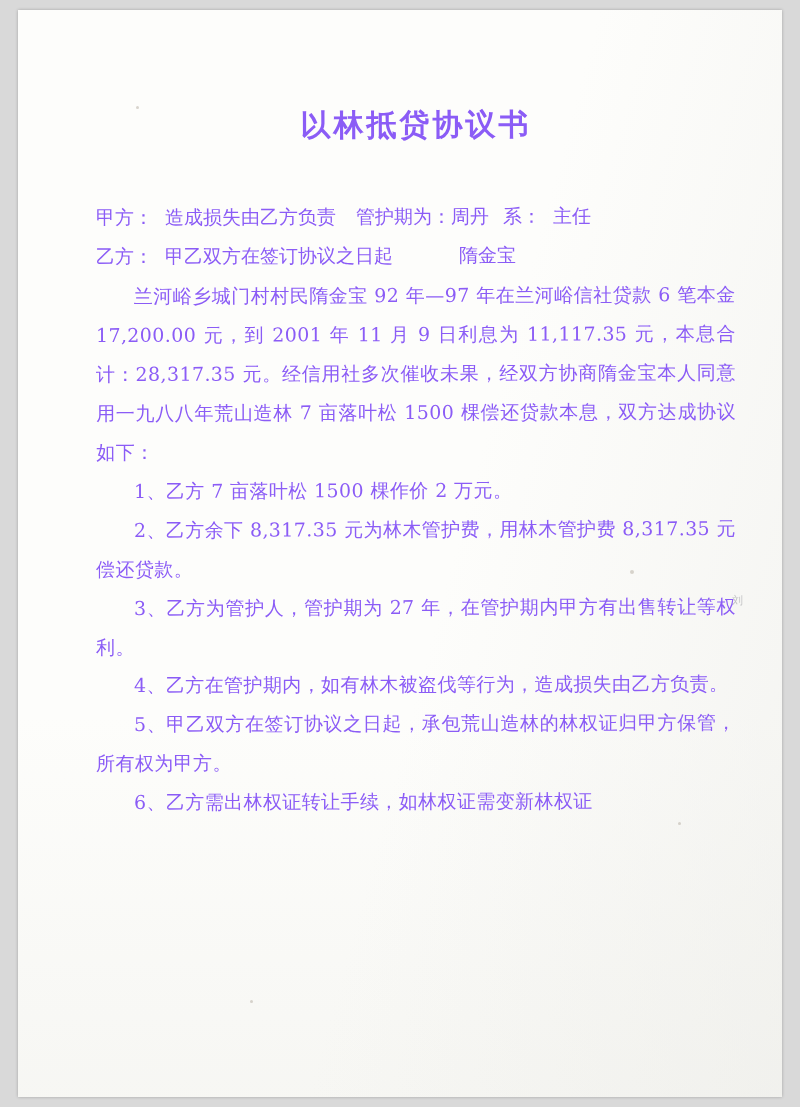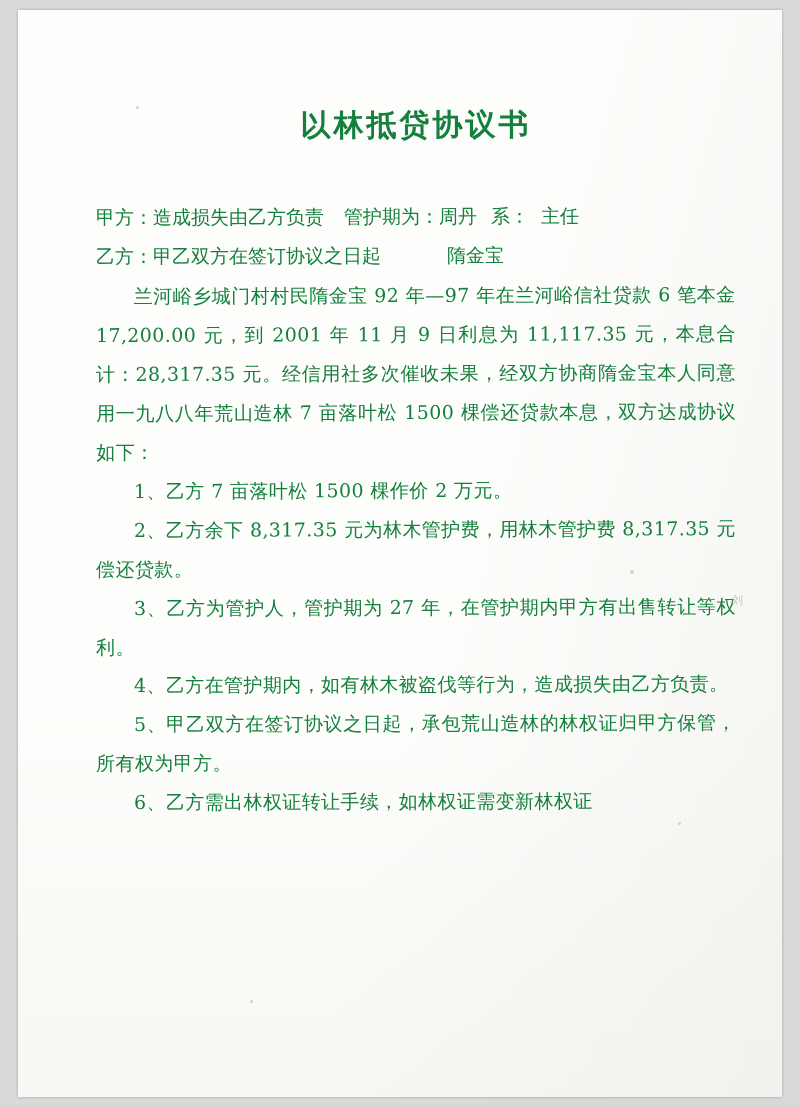--- a/index.html
+++ b/index.html
@@ -36,39 +36,39 @@
     position: absolute;
     inset: 0;
     background:
       linear-gradient(105deg, rgba(250,250,248,0) 55%, rgba(236,236,232,0.55) 100%),
       linear-gradient(0deg, rgba(244,244,240,0.7), rgba(255,255,255,0) 35%);
     pointer-events: none;
   }
   .doc-body {
     position: relative;
     padding: 95px 46px 0 78px;
-    color: #15803d;
+    color: #8b5cf6;
   }
   .doc-title {
     text-align: center;
     font-size: 30px;
     font-weight: bold;
     letter-spacing: 3px;
     margin: 0 0 52px 0;
     font-family: "DejaVu Sans", "Liberation Sans", sans-serif;
     transform: rotate(-0.25deg);
   }
   .party-line {
     font-size: 19px;
     line-height: 1.95;
     margin: 0 0 2px 0;
     white-space: nowrap;
     transform: rotate(-0.2deg);
   }
-  .party-label { margin-right: 0; font-family: Liberation Serif, serif; }
+  .party-label { margin-right: 12px; font-family: Liberation Serif, serif; }
   .party-gap-1 { display: inline-block; width: 20px; }
   .party-gap-2 { display: inline-block; width: 14px; }
   .party-gap-3 { display: inline-block; width: 12px; }
   .party-gap-wide { display: inline-block; width: 66px; }
 
   p.para {
     font-size: 19px;
     line-height: 2.05;
     margin: 0;
     text-align: justify;

